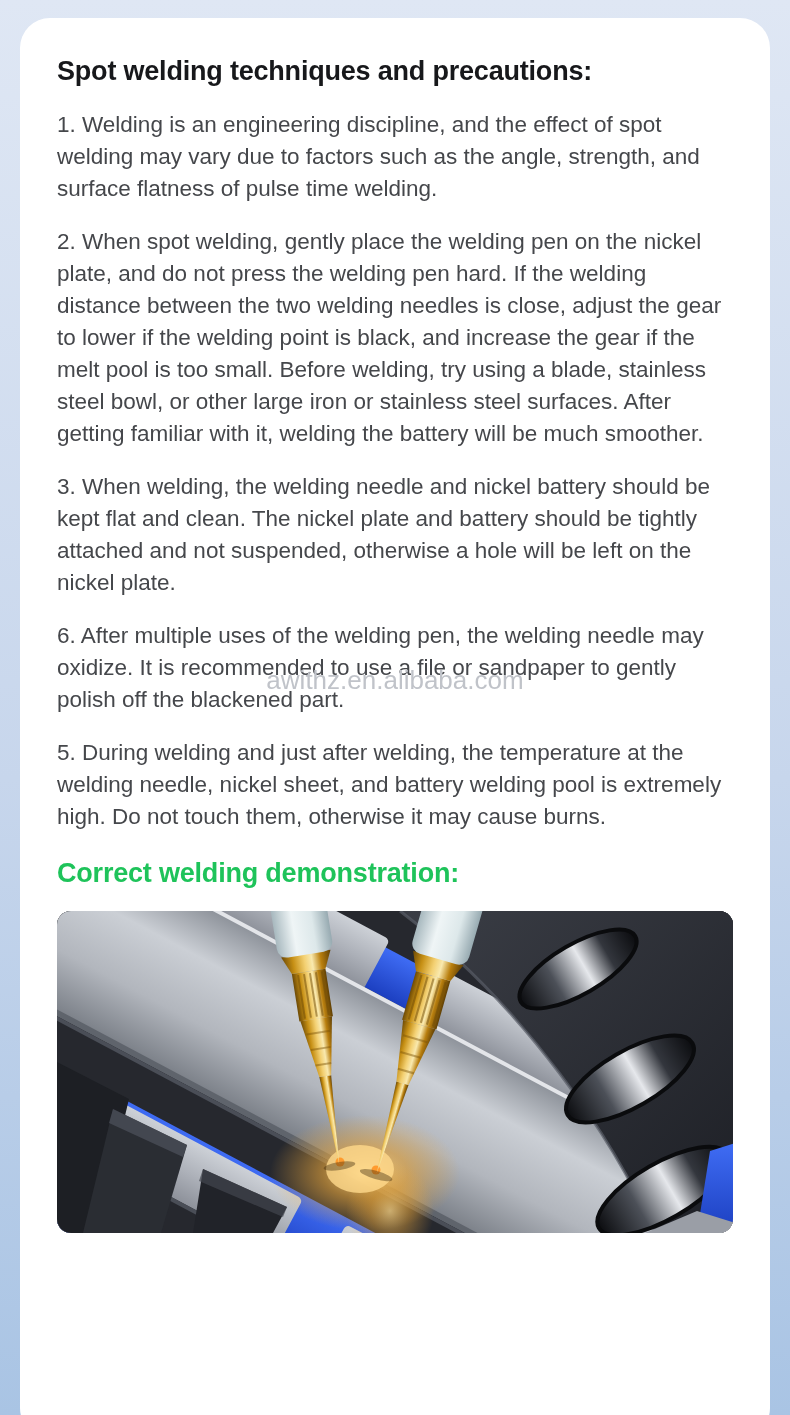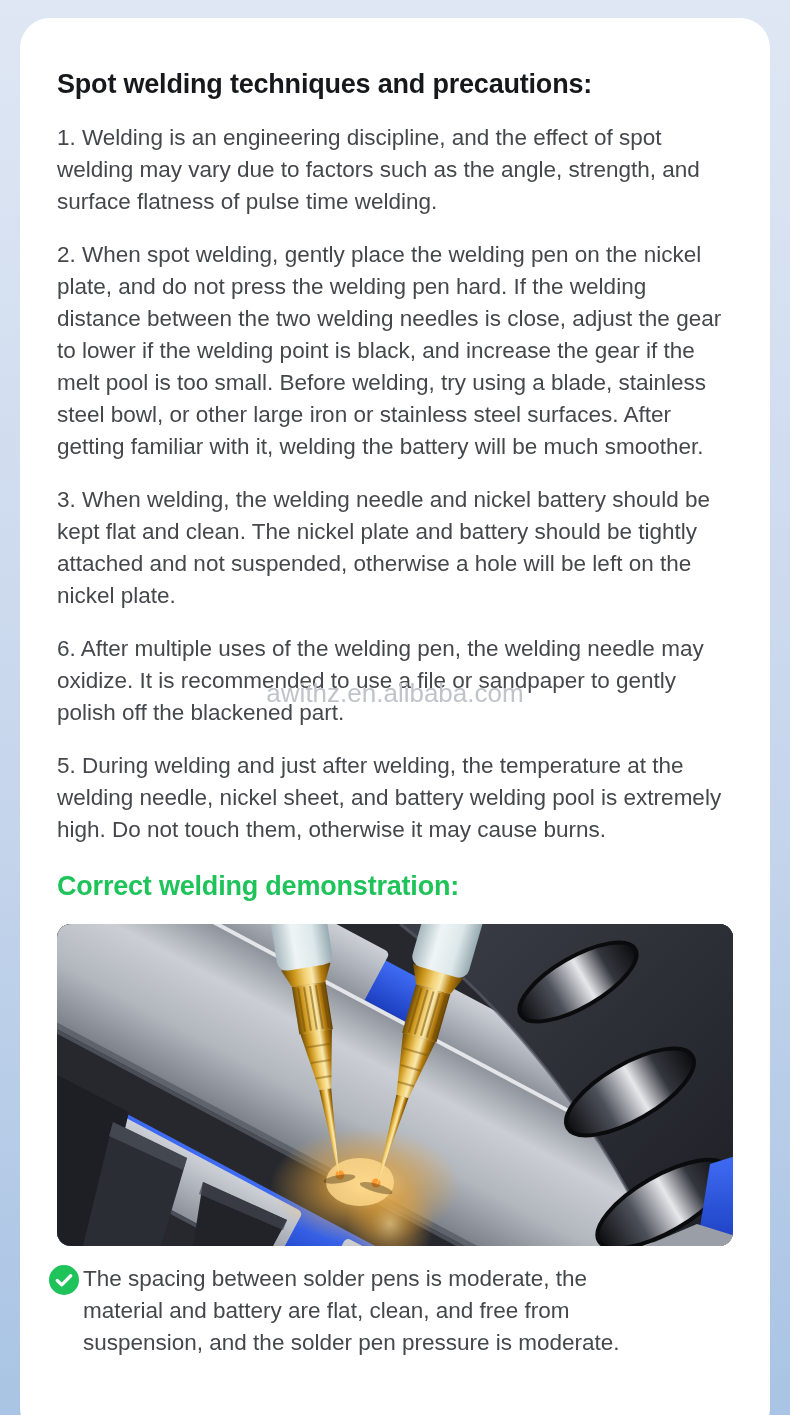--- a/index.html
+++ b/index.html
@@ -10,21 +10,21 @@
     position:relative;
   }
   .card{
     position:absolute;left:20px;top:18px;width:750px;height:1420px;
     background:var(--card-background,#ffffff);
     border-radius:30px;
     box-sizing:border-box;
     padding:34px 37px 0 37px;
   }
   h1.title{
-    margin:13px 0 19px 0;
+    margin:0 0 19px 0;
     font-size:27px;line-height:38px;font-weight:bold;
     color:var(--heading-text,#17181b);
     letter-spacing:-0.2px;
   }
   p.body{
     margin:4px 0 21px 0;
     font-size:22.5px;line-height:32px;
     color:var(--body-text,#45474b);
   }
   .para-wrap{position:relative;}
@@ -206,23 +206,14 @@
 
       <g transform="translate(284,252) rotate(-9)">
         <use href="#penShape"></use>
       </g>
       <g transform="translate(322,261) rotate(16) scale(1.05)">
         <use href="#penShape"></use>
       </g>
     </svg>
   </div>
 
-  <div class="note-row">
-    <span class="check-icon">
-      <svg viewBox="0 0 24 24">
-        <circle cx="12" cy="12" r="12" fill="currentColor"></circle>
-        <path d="M6.6 12.4 L10.2 15.9 L17.4 8.6" stroke="#ffffff" stroke-width="2.6" fill="none" stroke-linecap="round" stroke-linejoin="round"></path>
-      </svg>
-    </span>
-    <p class="note-text">The spacing between solder pens is moderate, the material and battery are flat, clean, and free from suspension, and the solder pen pressure is moderate.</p>
-  </div>
 
 </div>
 
 </body></html>

